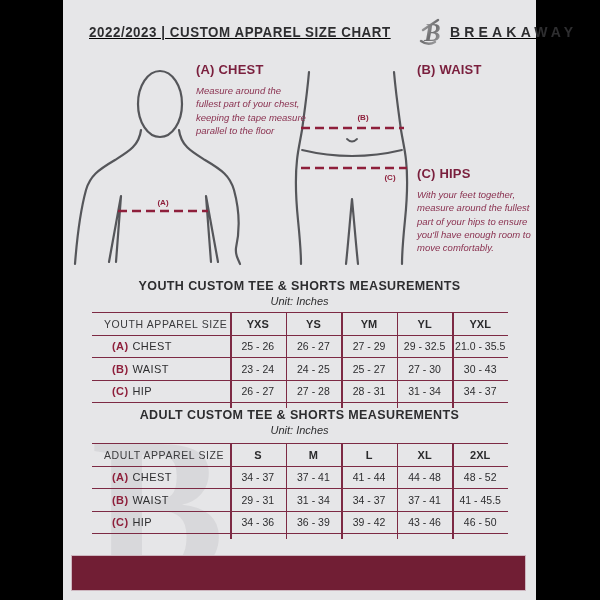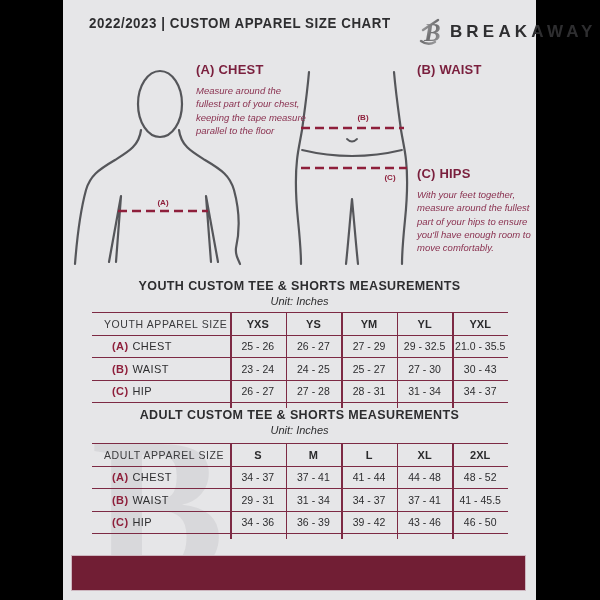--- a/index.html
+++ b/index.html
@@ -7,28 +7,28 @@
     width:600px;height:600px;background:#000;position:relative;overflow:hidden;
     font-family:"Liberation Sans",sans-serif;
   }
   .page{
     position:absolute;left:63px;top:0;width:473px;height:600px;
     background:#e6e6e8;
   }
   
   .header{
     position:absolute;left:26px;top:15px;right:26px;height:34px;
-    display:flex;justify-content:space-between;
+    display:flex;justify-content:space-between;align-items:center;text-decoration:underline;
   }
   .page-title{
     font-weight:bold;font-size:14.5px;letter-spacing:.6px;color:#2e2e30;
     transform:scaleX(.92);transform-origin:left center;white-space:nowrap;
   }
   .brand{display:flex;align-items:center;gap:7px;}
-  .brand-name{font-weight:bold;font-size:17px;letter-spacing:4.2px;color:#2e2e30;}
+  .brand-name{font-weight:bold;font-size:14px;letter-spacing:4.2px;color:#2e2e30;}
   
   .fig-svg{position:absolute;left:0;top:58px;}
   .instr{position:absolute;z-index:2;}
   .instr h3{margin:0 0 7px 0;font-size:13px;font-weight:bold;color:#7a1f3d;letter-spacing:.2px;}
   .instr p{margin:0;font-size:9.5px;line-height:1.4;font-style:italic;color:#8a3150;}
   .instr-a{left:133px;top:62px;width:112px;}
   .instr-b{left:354px;top:62px;width:114px;}
   .instr-c{left:354px;top:166px;width:120px;}
   
   .sec-title{position:absolute;left:0;width:100%;text-align:center;z-index:2;}

